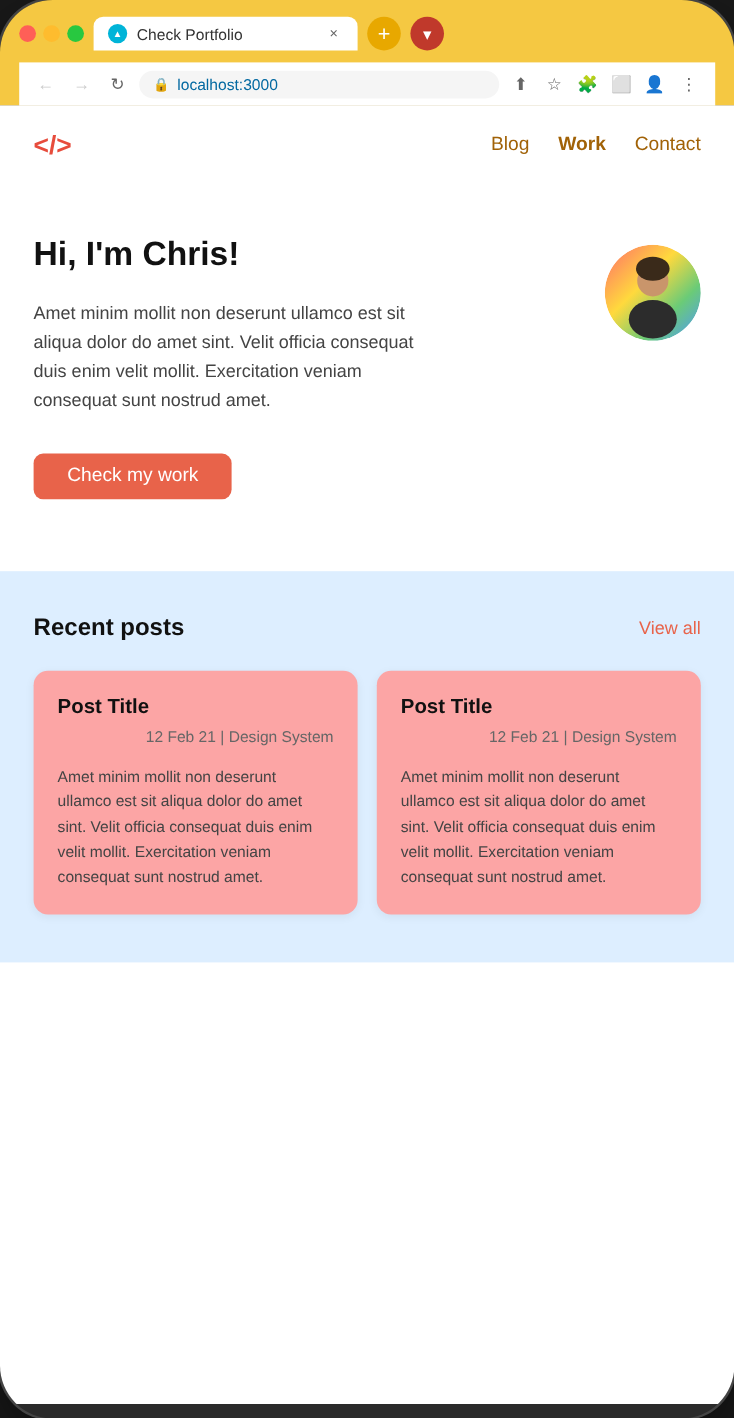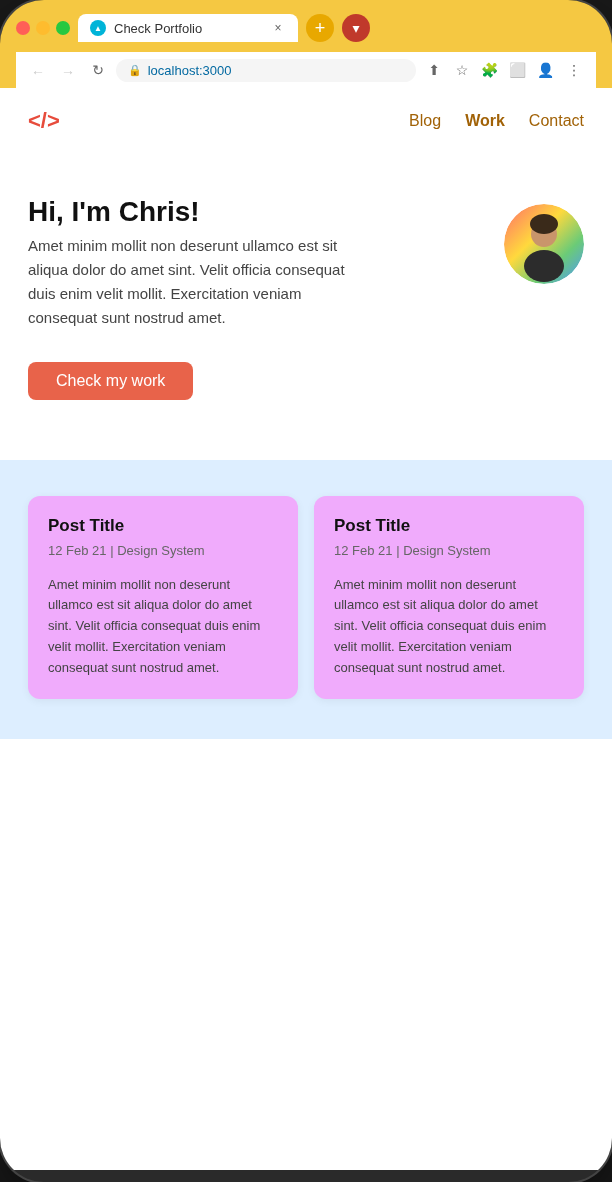--- a/index.html
+++ b/index.html
@@ -235,21 +235,21 @@
 
     .hero-text {
       flex: 1;
     }
 
     .hero-greeting {
       font-size: 28px;
       font-weight: 700;
       color: #111;
       line-height: 1.3;
-      margin-bottom: 4px;
+      margin-bottom: 20px;
     }
 
     .hero-role {
       font-size: 28px;
       font-weight: 800;
       color: #111;
       margin-bottom: 20px;
     }
 
     .hero-description {
@@ -334,38 +334,39 @@
       cursor: pointer;
     }
 
     .posts-grid {
       display: grid;
       grid-template-columns: 1fr 1fr;
       gap: 16px;
     }
 
     .post-card {
-      background: #f0abfc;
+      background: #fca5a5;
       border-radius: 12px;
       padding: 20px;
       box-shadow: 0 2px 8px rgba(0,0,0,0.06);
     }
 
     .post-title {
       font-size: 17px;
       font-weight: 700;
       color: #111;
       margin-bottom: 6px;
     }
 
     .post-meta {
       font-size: 13px;
       color: #666;
       margin-bottom: 14px;
       line-height: 1.4;
+      text-align: right;
     }
 
     .post-excerpt {
       font-size: 13px;
       color: #444;
       line-height: 1.6;
     }
   </style>
 </head>
 <body>
@@ -445,20 +446,24 @@
                 <ellipse cx="40" cy="20" rx="14" ry="10" fill="#3a2a1a" clip-path="url(#circle-clip)"></ellipse>
               </svg>
             </div>
           </div>
         </div>
       </div>
       <button class="cta-button">Check my work</button>
     </section>
 
     <section class="recent-posts">
+      <div class="section-header">
+        <h2 class="section-title">Recent posts</h2>
+        <span class="view-all">View all</span>
+      </div>
       <div class="posts-grid">
 
         <div class="post-card">
           <div class="post-title">Post Title</div>
           <div class="post-meta">12 Feb 21 | Design System</div>
           <p class="post-excerpt">Amet minim mollit non deserunt ullamco est sit aliqua dolor do amet sint. Velit officia consequat duis enim velit mollit. Exercitation veniam consequat sunt nostrud amet.</p>
         </div>
 
         <div class="post-card">
           <div class="post-title">Post Title</div>

